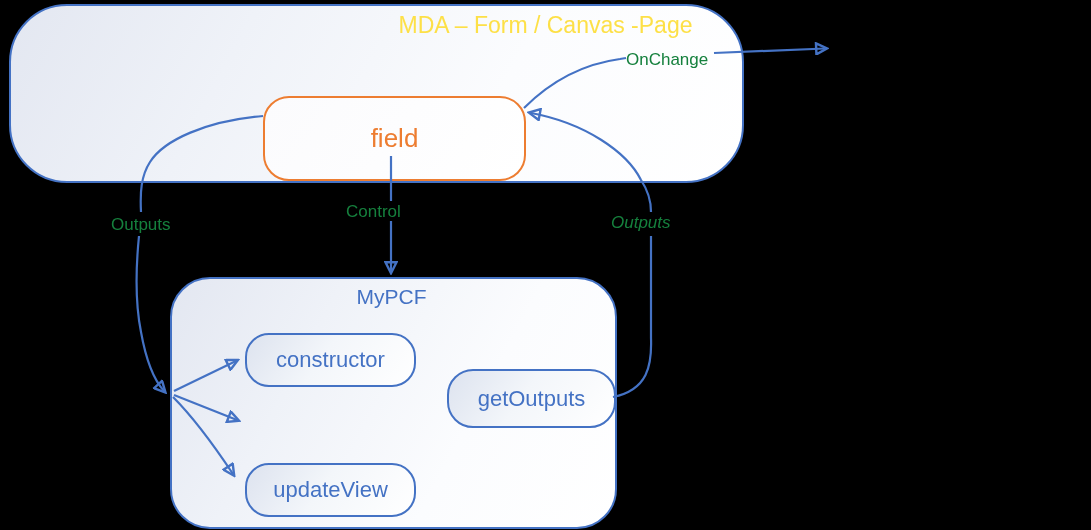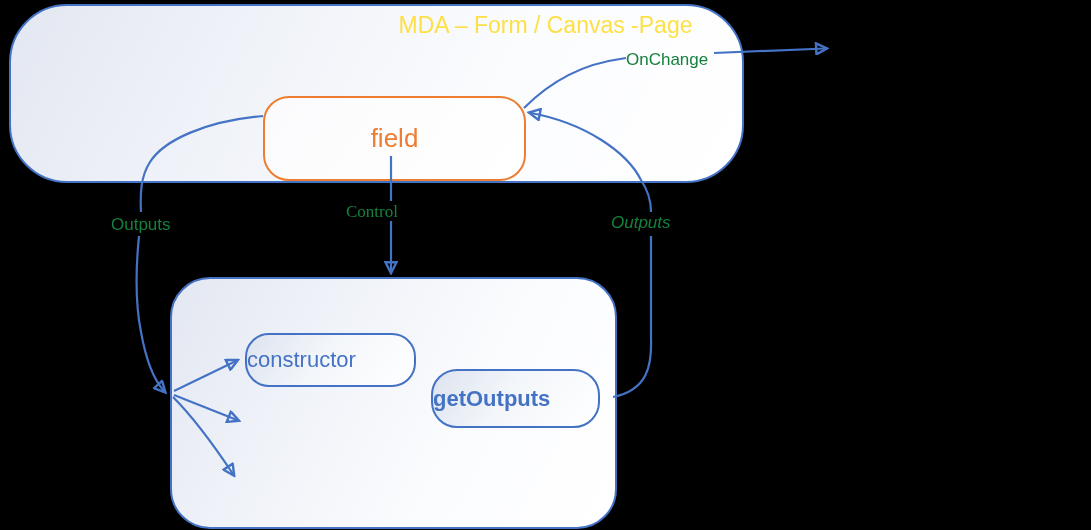--- a/index.html
+++ b/index.html
@@ -19,54 +19,58 @@
   
   .orange-node{position:absolute;border:2.5px solid #ED7D31;background:linear-gradient(125deg,#fbfbfd,#ffffff);
                color:#ED7D31;display:flex;align-items:center;justify-content:center;text-align:center;}
   #field-node{left:263px;top:74px;width:259px;height:81px;border-radius:26px;font-size:26px;margin-top:22px;}
   #js-handler-node{left:832px;top:10px;width:253px;height:80px;border-radius:20px;
                    font-size:22px;line-height:1.45;flex-direction:column;}
 
   
   .blue-node{position:absolute;border:2.5px solid #4472C4;
              background:linear-gradient(125deg,#dde3ef 0%,#f3f6fa 45%,#ffffff 100%);
-             color:#4472C4;display:flex;align-items:center;justify-content:flex-start;font-size:22px;}
+             color:#4472C4;display:flex;align-items:center;justify-content:center;font-size:22px;}
   #ctor-node{left:245px;top:333px;width:167px;height:50px;border-radius:24px;}
   #init-node{left:245px;top:398px;width:167px;height:52px;border-radius:24px;}
   #updateview-node{left:245px;top:463px;width:167px;height:50px;border-radius:24px;}
-  #getoutputs-node{left:431px;top:369px;width:165px;height:55px;border-radius:26px;font-weight:bold;}
+  #getoutputs-node{left:447px;top:369px;width:165px;height:55px;border-radius:26px;}
 
   
   #edges{position:absolute;left:0;top:0;width:1091px;height:530px;pointer-events:none;}
   #edges path{fill:none;stroke:#4472C4;stroke-width:2.2px;}
 
   
   .edge-label{position:absolute;color:#15803d;font-size:17px;white-space:nowrap;}
   #label-inputs{left:111px;top:215px;}
-  #label-control{left:346px;top:202px;font-family:Liberation Serif, serif;}
+  #label-control{left:346px;top:202px;}
   #label-outputs{left:611px;top:213px;font-style:italic;}
   #label-onchange{left:626px;top:50px;}
 </style>
 </head>
 <body>
 
 <div id="stage">
 
   <div id="mda-box" class="bigbox"></div>
   <div id="mda-title" class="bigtitle">MDA – Form / Canvas -Page</div>
 
   <div id="mypcf-box" class="bigbox"></div>
+  <div id="mypcf-title" class="bigtitle">MyPCF</div>
 
   <div id="field-node" class="orange-node">
     <span>field</span>
   </div>
 
 
   <div id="ctor-node" class="blue-node">
     <span>constructor</span>
+  </div>
+  <div id="updateview-node" class="blue-node">
+    <span>updateView</span>
   </div>
   <div id="getoutputs-node" class="blue-node">
     <span>getOutputs</span>
   </div>
 
   <svg id="edges" viewBox="0 0 1091 530">
     <defs>
       <marker id="arrow" viewBox="0 0 12 12" refX="9" refY="6" markerWidth="6.5" markerHeight="6" orient="auto" markerUnits="strokeWidth">
         <path d="M1,1 L11,6 L1,11 Z" fill="#4472C4" stroke="none"></path>
       </marker>

